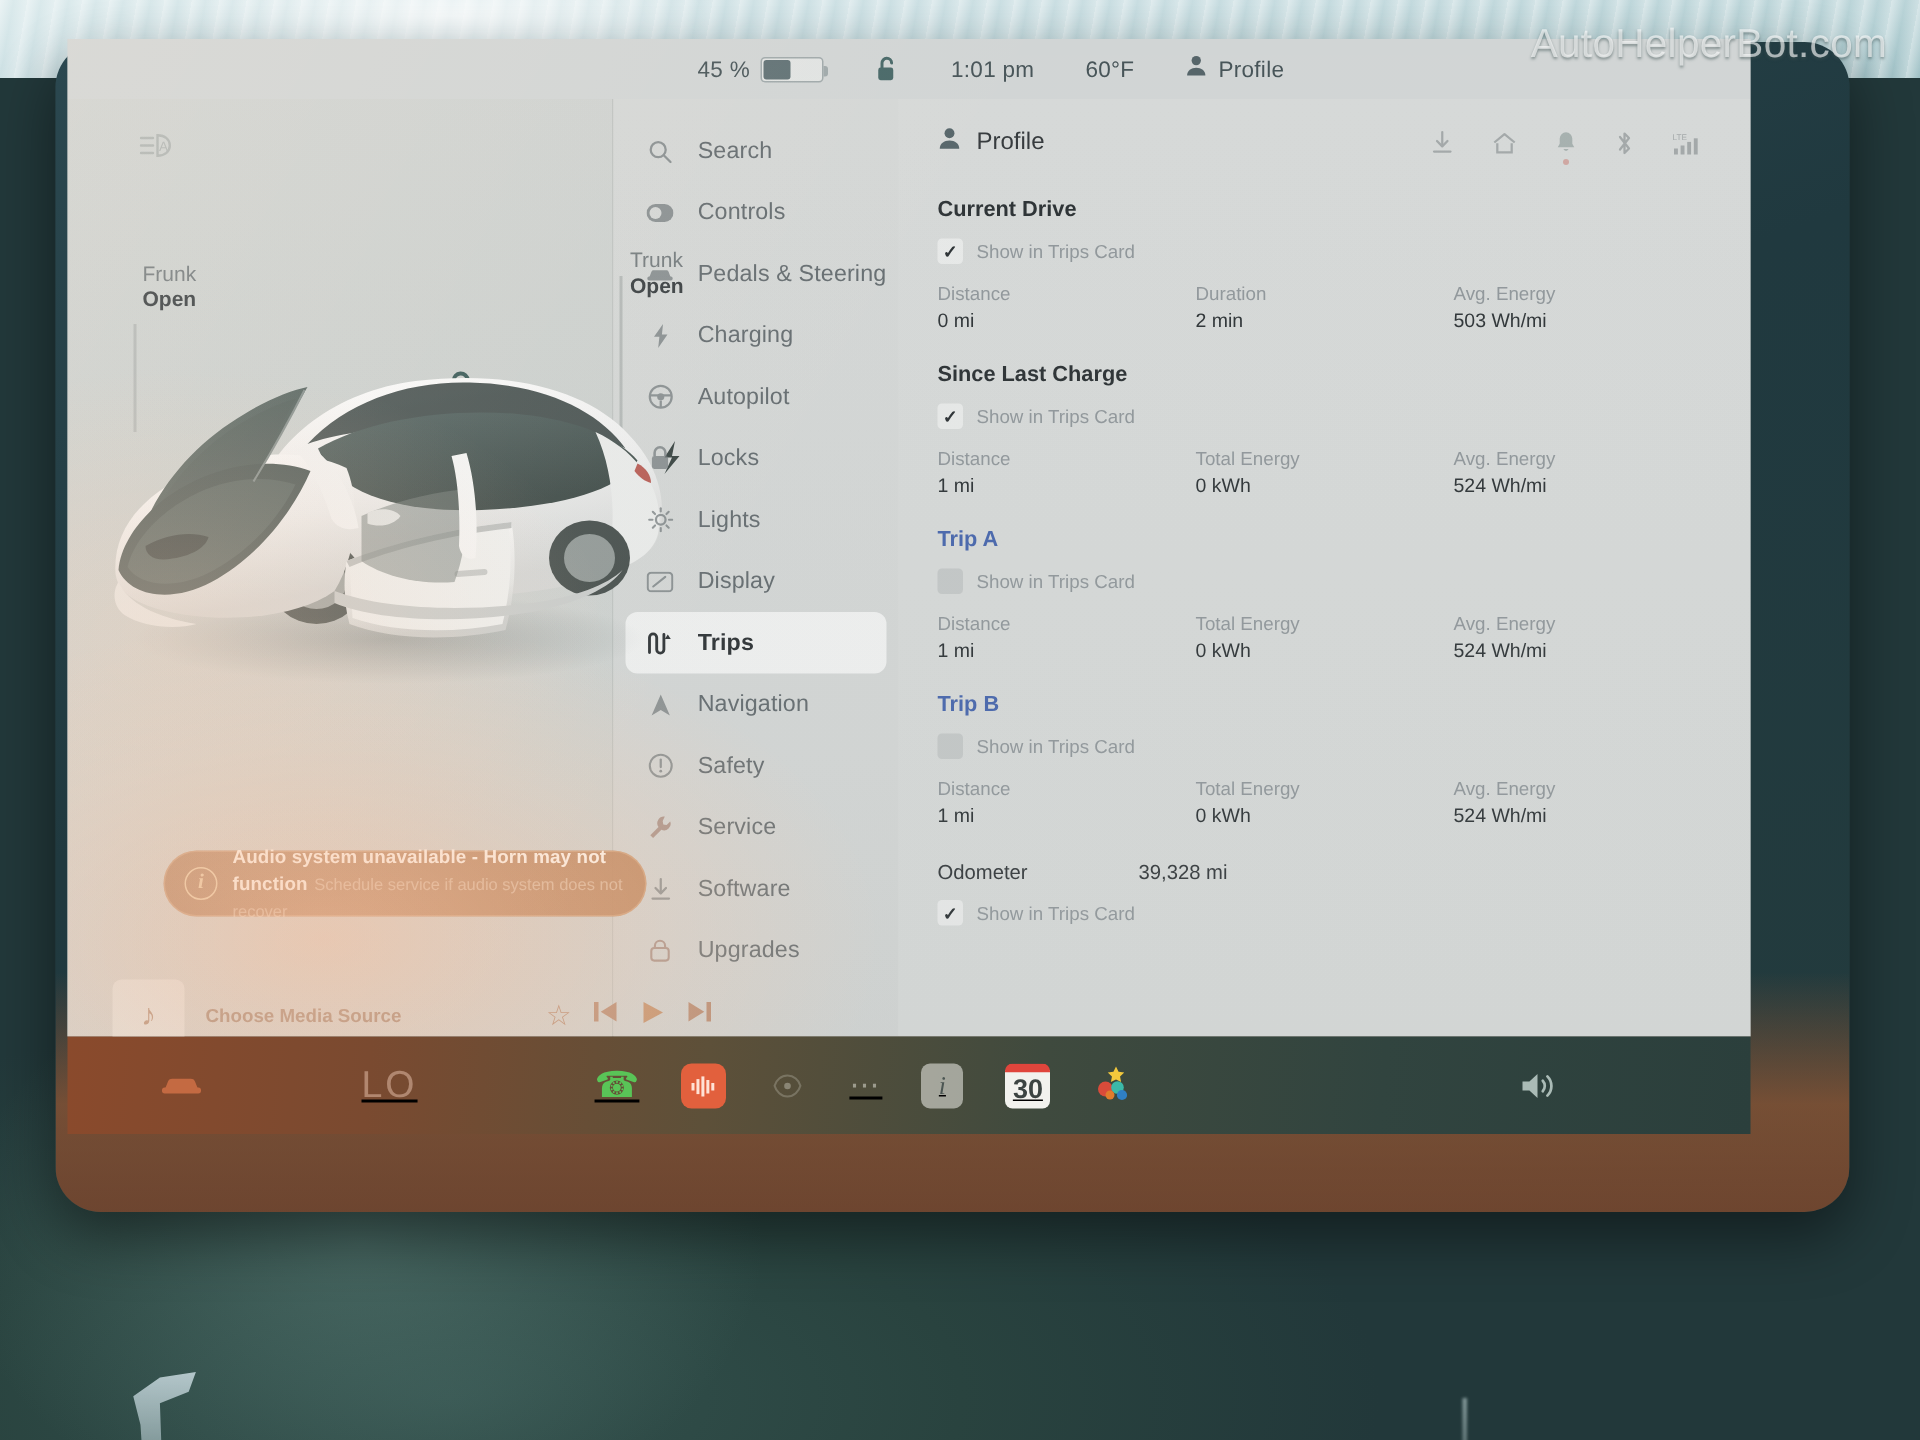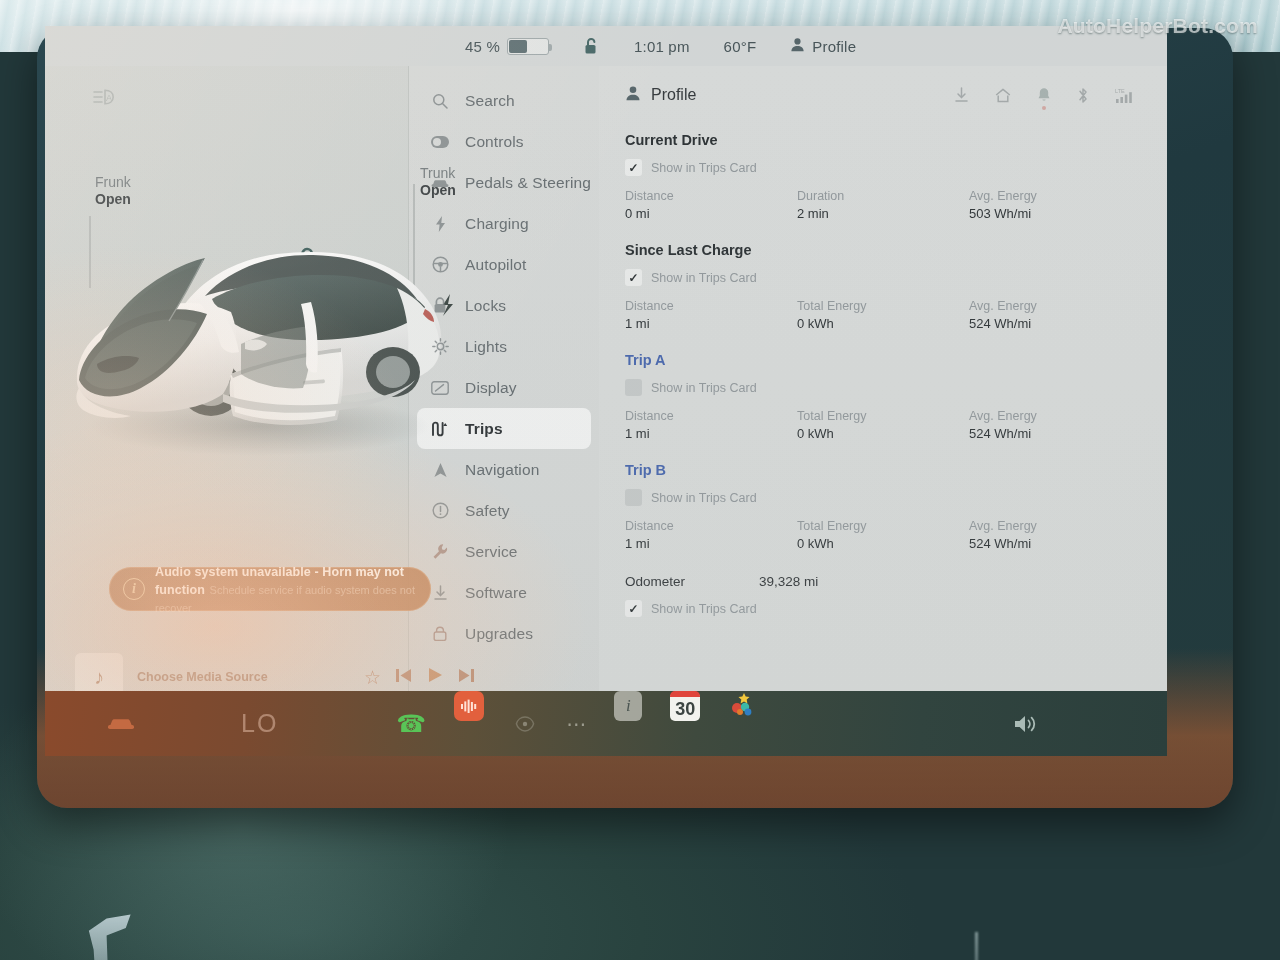--- a/index.html
+++ b/index.html
@@ -204,30 +204,31 @@
   .stat { width:172px; }
   .stat .k { font-size:12.5px; color:#8b9296; line-height:17px; }
   .stat .v { font-size:13px; color:#252b2e; line-height:17px; }
   .odo-row { display:flex; align-items:baseline; margin-top:22px; }
   .odo-k { font-size:13.5px; color:#2b3033; width:134px; }
   .odo-v { font-size:13.5px; color:#2b3033; }
 
   
   #watermark {
     position:absolute; right: 22px; top: 14px; z-index: 60;
-    font-size: 21px; font-weight: 700; letter-spacing:.2px;
+    font-size: 27px; font-weight: 400; letter-spacing:.2px;
     color: rgba(255,255,255,.62);
     text-shadow: 0 1px 2px rgba(60,80,80,.55);
   }
 
   
   #taskbar {
     position:absolute; left:45px; top:691px; width:1122px; height:65px;
-    display:flex; z-index: 20;
+    display:flex; align-items:center; z-index: 20;
     background: linear-gradient(95deg, #8a4a2c 0%, #7a4a30 18%, #5d5039 38%, #3f4a3e 58%, #31443f 78%, #2b3f3c 100%);
+    text-decoration: underline;
   }
   .tb { display:flex; align-items:center; justify-content:center; }
   #tb-car { margin-left: 62px; color:#c46a42; }
   #tb-lo { margin-left: 106px; font-size:25px; color:rgba(255,220,200,.42); letter-spacing:2px; }
   #tb-phone { margin-left: 118px; font-size:24px; color:#59c457; }
   #tb-media { margin-left: 28px; width:30px; height:30px; border-radius:7px;
     background:#e2603d; display:flex; align-items:center; justify-content:center; }
   #tb-cam { margin-left: 30px; opacity:.5; }
   #tb-dots { margin-left: 30px; color:rgba(220,220,210,.55); font-size:20px; letter-spacing:2px; }
   #tb-info { margin-left: 26px; width:28px; height:30px; border-radius:6px;

